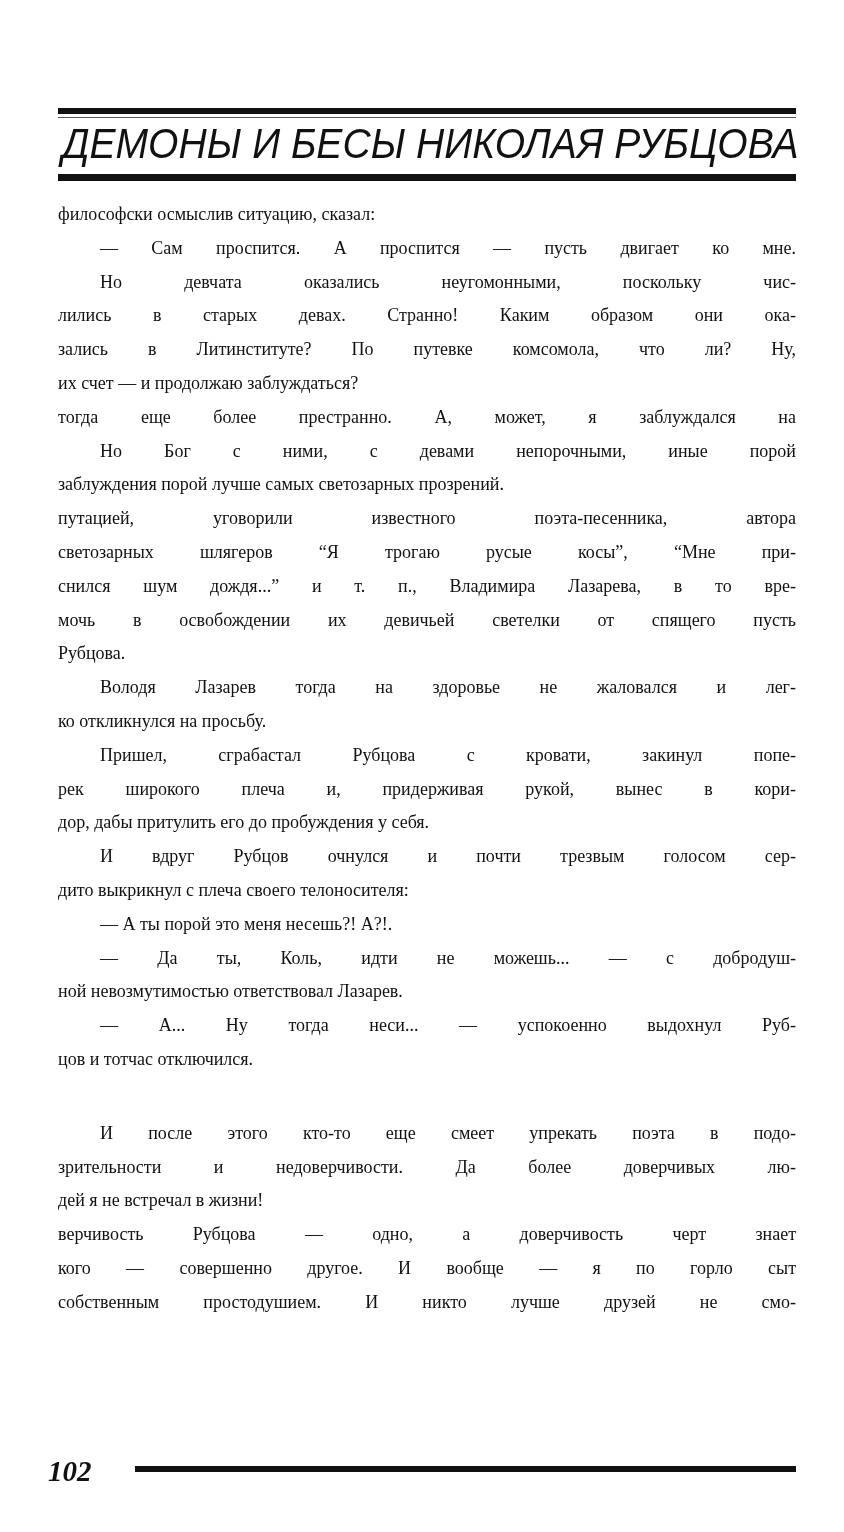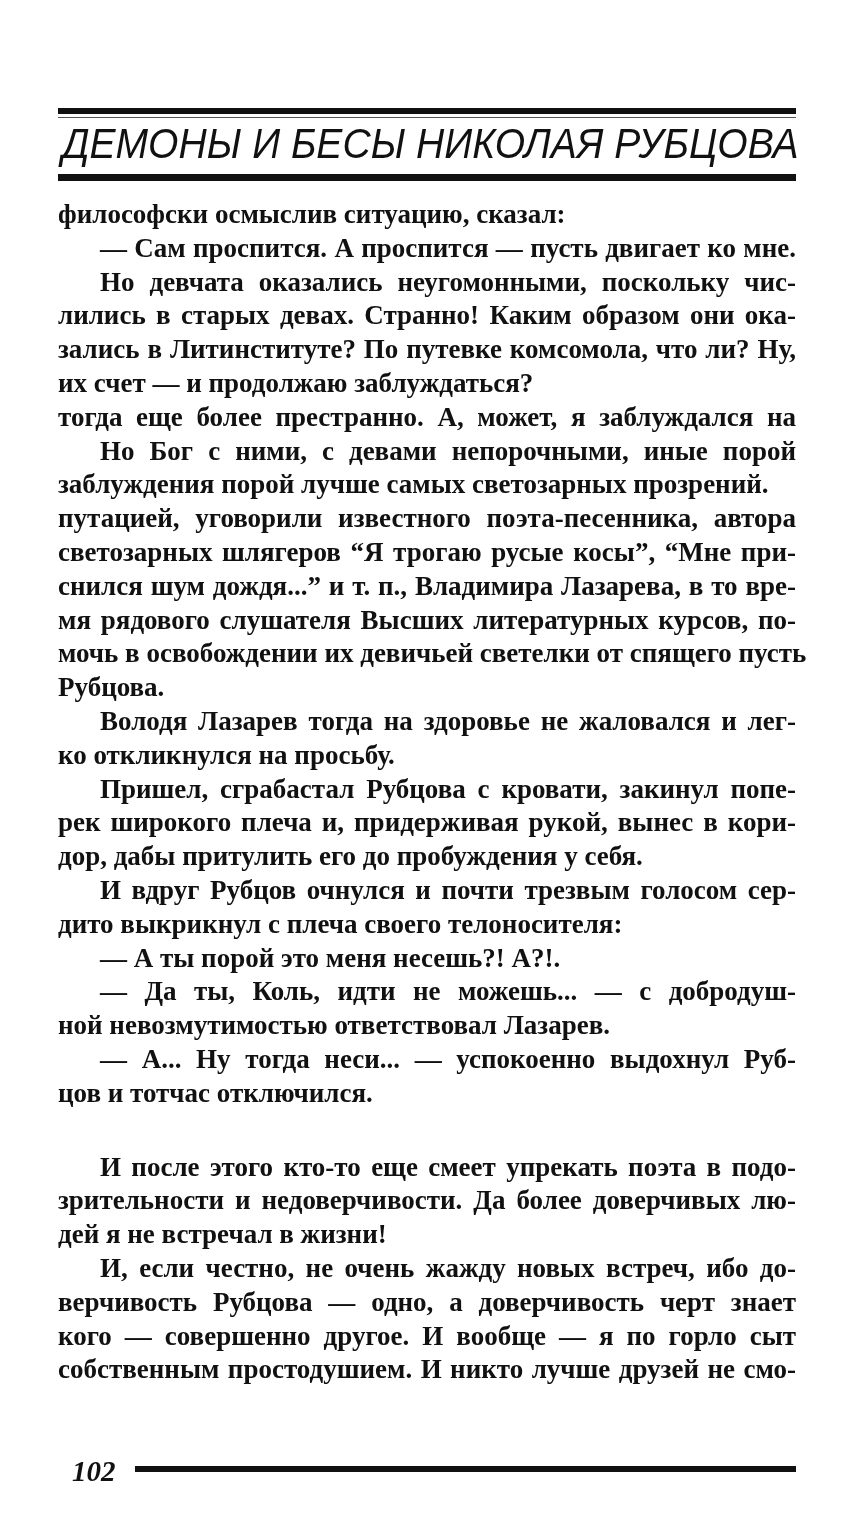--- a/index.html
+++ b/index.html
@@ -7,26 +7,26 @@
          font-family: "Liberation Serif", "DejaVu Serif", serif; color: #111; }
   .rule { position: absolute; left: 58px; width: 738px; background: #111; }
   .rule.top1 { top: 108px; height: 6px; }
   .rule.top2 { top: 174px; height: 7px; }
   .rule-thin { position: absolute; left: 58px; width: 738px; height: 1px; background: #555; }
   .header-title { position: absolute; left: 62px; top: 116px; width: 736px;
     font-family: "Liberation Sans", "DejaVu Sans", sans-serif; font-style: italic;
     font-size: 42px; letter-spacing: 0px; line-height: 56px; white-space: nowrap;
     transform: scaleX(0.93); transform-origin: left; color: #111; }
   .body-text { position: absolute; left: 58px; top: 198px; width: 738px; }
-  .line { height: 33.8px; line-height: 33.8px; font-size: 27px; white-space: nowrap;
-          text-align: justify; text-align-last: justify; font-weight: bold; }
+  .line { height: 33.8px; line-height: 33.8px; font-size: 18px; white-space: nowrap;
+          text-align: justify; text-align-last: justify; }
   .line.last { text-align-last: left; }
   .line.indent { padding-left: 42px; }
   .gap { height: 40px; }
-  .page-number { position: absolute; left: 72px; top: 1455px;
+  .page-number { position: absolute; left: 48px; top: 1455px;
     font-size: 29px; font-style: italic; font-weight: bold; }
   .footer-rule { position: absolute; left: 135px; top: 1466px; width: 661px; height: 6px; background: #111; }
 </style>
 </head>
 <body>
 
 <div class="rule top1"></div>
 <div class="rule-thin" style="top:117px"></div>
 <div class="header-title">ДЕМОНЫ И БЕСЫ НИКОЛАЯ РУБЦОВА</div>
 <div class="rule top2"></div>
@@ -38,42 +38,40 @@
       <div class="line indent">Но девчата оказались неугомонными, поскольку чис-</div>
       <div class="line">лились в старых девах. Странно! Каким образом они ока-</div>
       <div class="line">зались в Литинституте? По путевке комсомола, что ли? Ну,</div>
       <div class="line last">их счет  — и продолжаю заблуждаться?</div>
       <div class="line">тогда еще более престранно.  А, может, я заблуждался на</div>
       <div class="line indent">Но Бог с ними, с девами непорочными, иные порой</div>
       <div class="line last">заблуждения порой лучше самых светозарных прозрений.</div>
       <div class="line">путацией, уговорили известного поэта-песенника, автора</div>
       <div class="line">светозарных шлягеров “Я трогаю русые косы”, “Мне при-</div>
       <div class="line">снился шум дождя...” и т. п., Владимира Лазарева, в то вре-</div>
-      <div class="line">мя рядового слушателя Высших литературных курсов, по-</div>
       <div class="line">мочь в освобождении их девичьей светелки от спящего пусть</div>
       <div class="line last">Рубцова.</div>
       <div class="line indent">Володя Лазарев тогда на здоровье не жаловался и лег-</div>
       <div class="line last">ко откликнулся на просьбу.</div>
       <div class="line indent">Пришел, сграбастал Рубцова с кровати, закинул попе-</div>
       <div class="line">рек широкого плеча и, придерживая рукой, вынес в кори-</div>
       <div class="line last">дор, дабы притулить его до пробуждения у себя.</div>
       <div class="line indent">И вдруг Рубцов очнулся и почти трезвым голосом сер-</div>
       <div class="line last">дито выкрикнул с плеча своего телоносителя:</div>
       <div class="line indent last">— А ты порой это меня несешь?! А?!.</div>
       <div class="line indent">— Да ты, Коль, идти не можешь... — с добродуш-</div>
       <div class="line last">ной  невозмутимостью ответствовал Лазарев.</div>
       <div class="line indent">— А... Ну тогда неси... — успокоенно выдохнул Руб-</div>
       <div class="line last">цов и тотчас отключился.</div>
     </div>
   <div class="gap"></div>
   <div id="part2">
       <div class="line indent">И после этого кто-то еще смеет упрекать поэта в подо-</div>
       <div class="line">зрительности и недоверчивости. Да более доверчивых лю-</div>
       <div class="line last">дей я не встречал в жизни!</div>
-      <div class="line indent">И, если честно, не очень жажду новых встреч, ибо до-</div>
       <div class="line">верчивость Рубцова —  одно, а доверчивость черт знает</div>
       <div class="line">кого — совершенно другое. И вообще — я по горло сыт</div>
       <div class="line">собственным простодушием. И никто лучше друзей не смо-</div>
     </div>
 </div>
 
 <div class="page-number">102</div>
 <div class="footer-rule"></div>
 
 </body></html>

